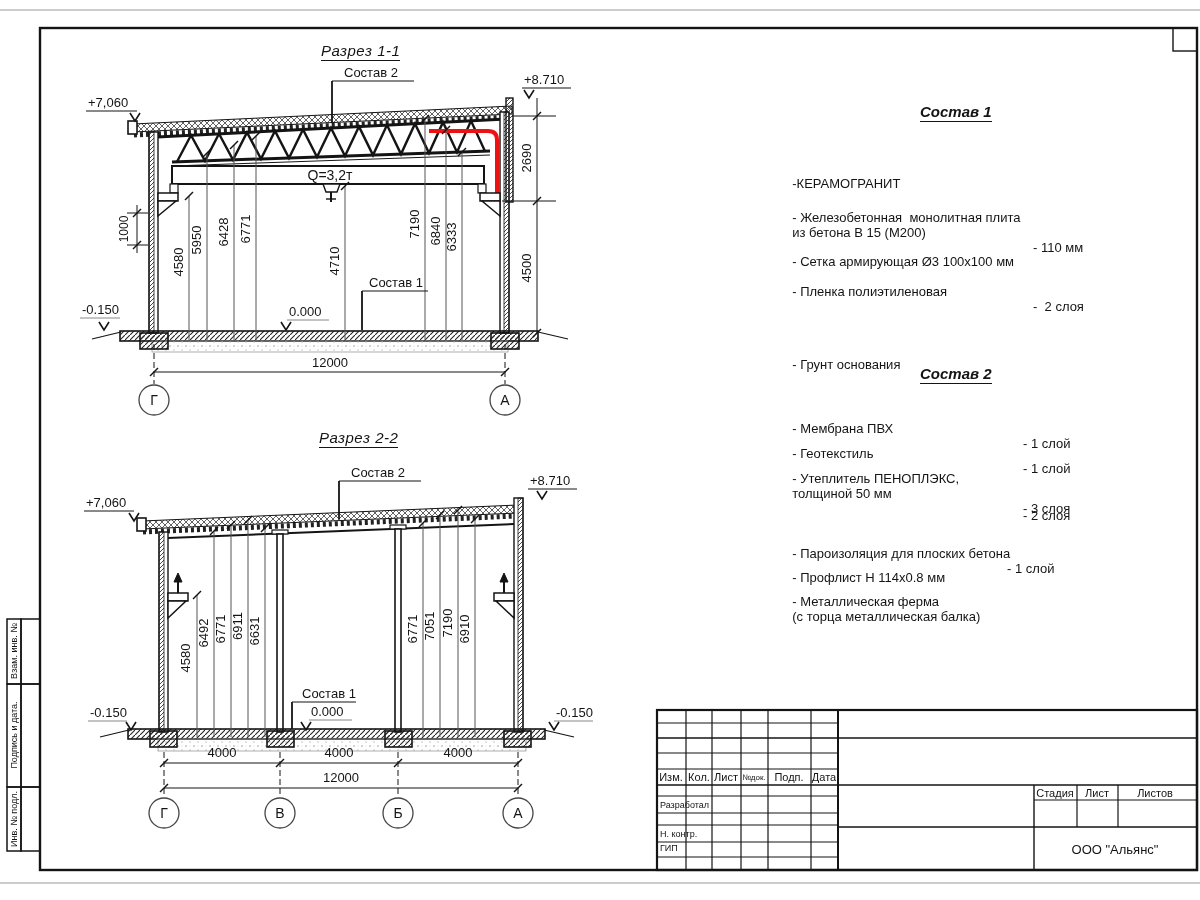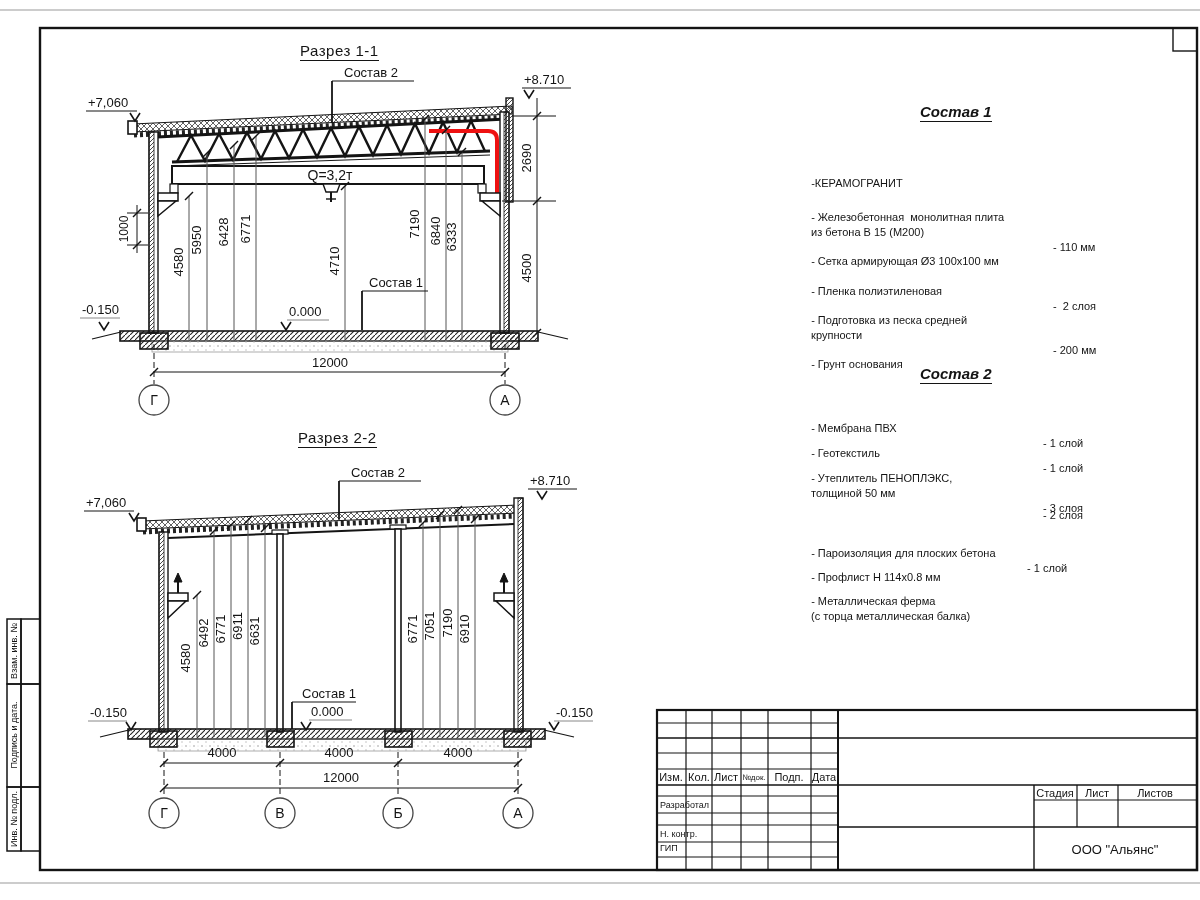--- a/index.html
+++ b/index.html
@@ -1,24 +1,24 @@
 <!DOCTYPE html>
 <html><head>
 <meta charset="utf-8">
 <style>
   html,body{margin:0;padding:0;background:#ffffff;}
   #sheet{position:relative;width:1200px;height:900px;background:#ffffff;overflow:hidden;
          font-family:"Liberation Sans",sans-serif;color:#141414;}
   svg{position:absolute;left:0;top:0;}
   svg text{font-family:"Liberation Sans",sans-serif;fill:#141414;}
-  .sec-title{position:absolute;font-size:15px;letter-spacing:.5px;
-             border-bottom:1.4px solid #141414;padding-bottom:1px;}
+  .sec-title{position:absolute;font-style:italic;font-size:15px;letter-spacing:.5px;
+             border-bottom:1.4px solid #141414;padding-bottom:1px;margin-left:21px;}
   .mat-title{position:absolute;font-style:italic;font-size:15px;font-weight:bold;
              border-bottom:1.4px solid #141414;padding-bottom:1px;}
-  .mat-item{position:absolute;font-size:11px;line-height:15px;white-space:pre;width:340px;margin-left:20px;}
+  .mat-item{position:absolute;font-size:13px;line-height:15px;white-space:pre;width:340px;}
   .mat-val{position:absolute;left:248px;bottom:0;white-space:pre;}
   .s2 .mat-val{left:238px;text-align:center;}
 </style>
 </head>
 <body>
 
 <div id="sheet">
 
 <svg width="1200" height="900" viewBox="0 0 1200 900">
   <defs>
@@ -356,25 +356,20 @@
   из бетона В 15 (М200)</span>
   <span class="mat-val">- 110 мм</span>
 </div>
 <div class="mat-item s1" style="left:785px;top:239px">
   <span class="mat-name">- Сетка армирующая Ø3 100х100 мм</span>
 </div>
 <div class="mat-item s1" style="left:785px;top:269px">
   <span class="mat-name">- Пленка полиэтиленовая</span>
   <span class="mat-val">-  2 слоя</span>
 </div>
-<div class="mat-item s1" style="left:785px;top:298px">
-  <span class="mat-name">- Подготовка из песка средней
-  крупности</span>
-  <span class="mat-val">- 200 мм</span>
-</div>
 <div class="mat-item s1" style="left:785px;top:342px">
   <span class="mat-name">- Грунт основания</span>
 </div>
 
 <div class="mat-title" style="left:920px;top:365px">Состав 2</div>
 <div class="mat-item s2" style="left:785px;top:406px">
   <span class="mat-name">- Мембрана ПВХ</span>
   <span class="mat-val">- 1 слой</span>
 </div>
 <div class="mat-item s2" style="left:785px;top:431px">

